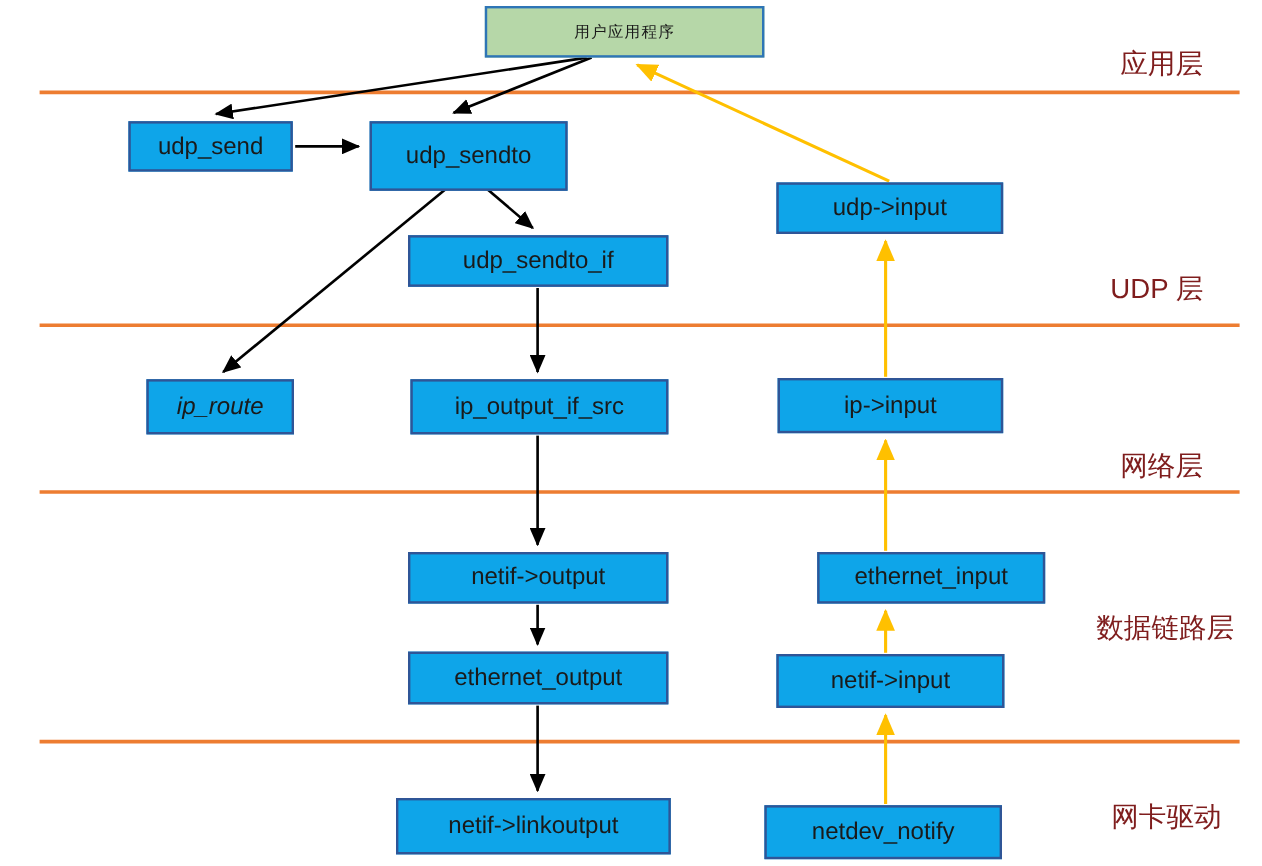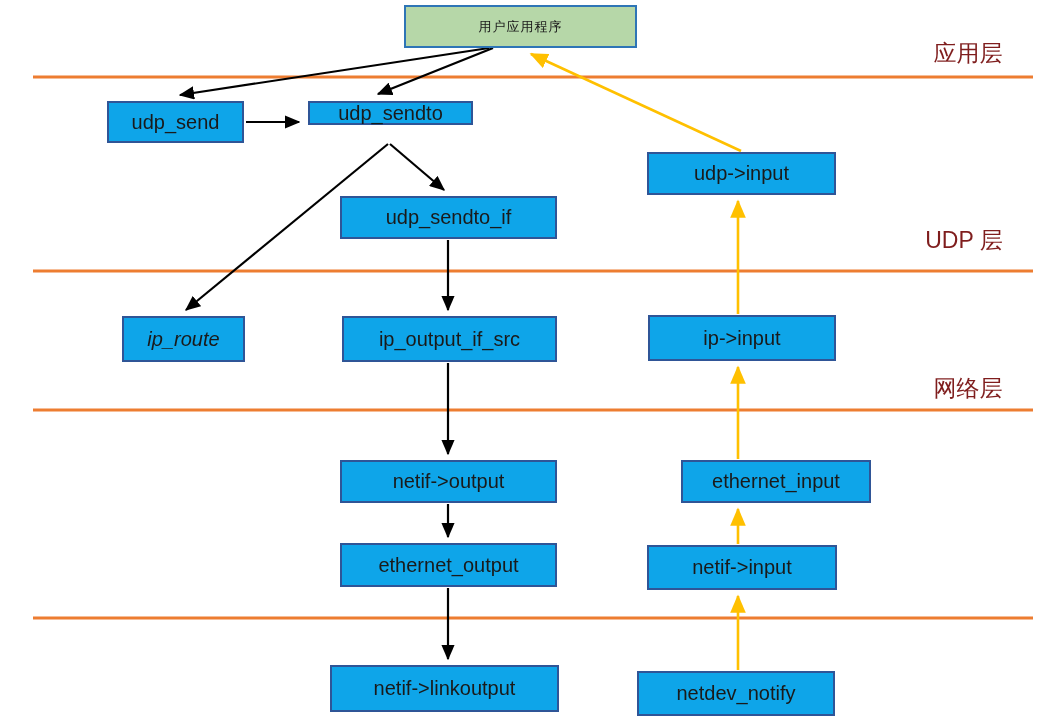--- a/index.html
+++ b/index.html
@@ -31,21 +31,21 @@
     position:absolute;
     width:160px;
     text-align:center;
     font-size:23px;color:#7f1d1d;
     z-index:2;
     white-space:nowrap;
   }
   
   #n-app{left:404px;top:5px;width:233px;height:43px;}
   #n-udp-send{left:107px;top:101px;width:137px;height:42px;}
-  #n-udp-sendto{left:308px;top:101px;width:165px;height:24px;}
+  #n-udp-sendto{left:308px;top:101px;width:165px;height:58px;}
   #n-udp-sendto-if{left:340px;top:196px;width:217px;height:43px;}
   #n-ip-route{left:122px;top:316px;width:123px;height:46px;font-style:italic;}
   #n-ip-output-if-src{left:342px;top:316px;width:215px;height:46px;}
   #n-netif-output{left:340px;top:460px;width:217px;height:43px;}
   #n-ethernet-output{left:340px;top:543px;width:217px;height:44px;}
   #n-netif-linkoutput{left:330px;top:665px;width:229px;height:47px;}
   #n-udp-input{left:647px;top:152px;width:189px;height:43px;}
   #n-ip-input{left:648px;top:315px;width:188px;height:46px;}
   #n-ethernet-input{left:681px;top:460px;width:190px;height:43px;}
   #n-netif-input{left:647px;top:545px;width:190px;height:45px;}
@@ -113,14 +113,16 @@
 
   <div id="n-udp-input" class="node">udp-&gt;input</div>
   <div id="n-ip-input" class="node">ip-&gt;input</div>
   <div id="n-ethernet-input" class="node">ethernet_input</div>
   <div id="n-netif-input" class="node">netif-&gt;input</div>
   <div id="n-netdev-notify" class="node">netdev_notify</div>
 
   <div id="l-app" class="layer-label">应用层</div>
   <div id="l-udp" class="layer-label">UDP 层</div>
   <div id="l-network" class="layer-label">网络层</div>
+  <div id="l-datalink" class="layer-label">数据链路层</div>
+  <div id="l-nic" class="layer-label">网卡驱动</div>
 
 </div>
 
 </body></html>

